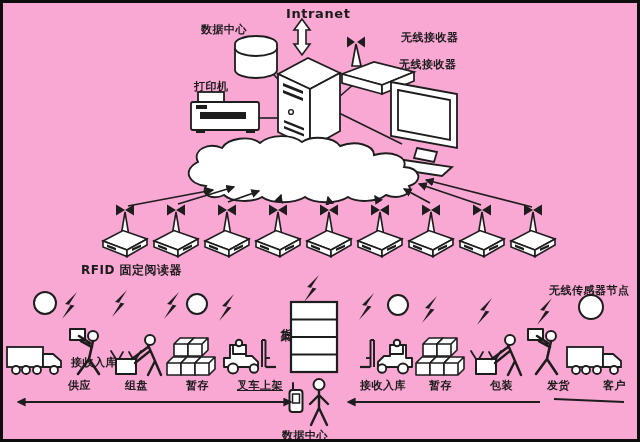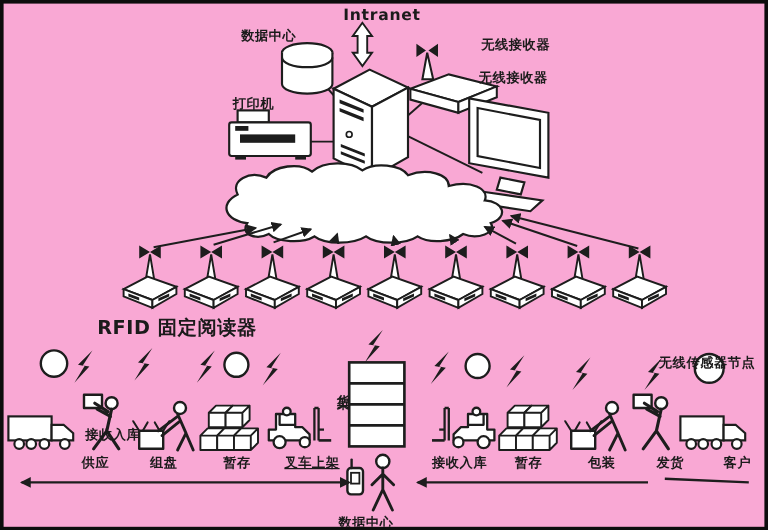--- a/index.html
+++ b/index.html
@@ -219,22 +219,22 @@
     </g>
   </svg>
 
   <div class="lbl lbl-en" style="left:283px;top:4px;">Intranet</div>
   <div class="lbl" style="left:198px;top:21px;">数据中心</div>
   <div class="lbl" style="left:370px;top:29px;margin-left:28px;">无线接收器</div>
   <div class="lbl" style="left:191px;top:78px;">打印机</div>
   <div class="lbl" style="left:396px;top:56px;">无线接收器</div>
 
 
-  <div class="lbl" style="left:78px;top:261px;font-size:16px;">RFID 固定阅读器</div>
-  <div class="lbl" style="left:546px;top:282px;margin-top:12px;">无线传感器节点</div>
+  <div class="lbl" style="left:78px;top:261px;font-size:12px;">RFID 固定阅读器</div>
+  <div class="lbl" style="left:546px;top:282px;">无线传感器节点</div>
 
   <div class="lbl" style="left:29px;top:377px;margin-left:36px;">供应</div>
   <div class="lbl" style="left:68px;top:354px;text-align:right;">接收入库</div>
   <div class="lbl" style="left:122px;top:377px;">组盘</div>
   <div class="lbl" style="left:183px;top:377px;">暂存</div>
   <div class="lbl" style="left:234px;top:377px;text-decoration:underline;">叉车上架</div>
   <div class="lbl lbl-vert" style="left:276px;top:316px;">货架</div>
   <div class="lbl" style="left:357px;top:377px;">接收入库</div>
   <div class="lbl" style="left:426px;top:377px;">暂存</div>
   <div class="lbl" style="left:487px;top:377px;">包装</div>

